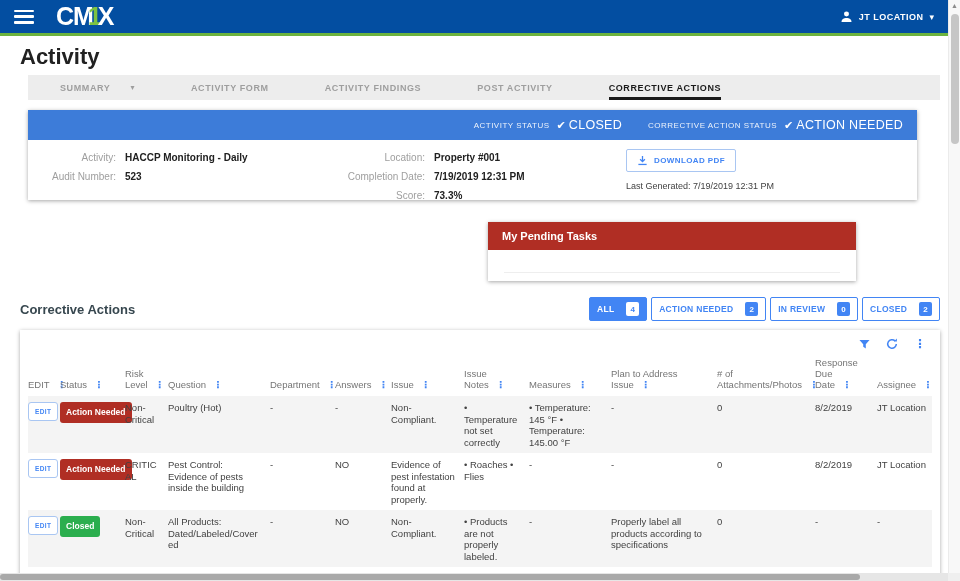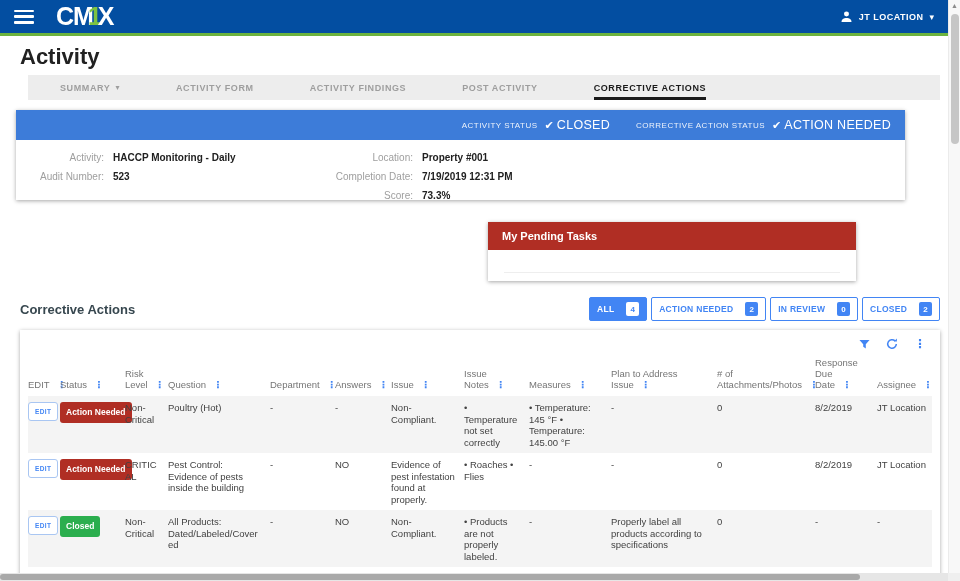--- a/index.html
+++ b/index.html
@@ -17,27 +17,27 @@
   .nav-right { margin-left:auto; display:flex; align-items:center; gap:6px; color:#fff; }
   .nav-user-label { font-size:9px; font-weight:bold; letter-spacing:0.5px; }
   .nav-caret { font-size:9px; color:#fff; }
 
   
   .page-title { position:absolute; top:44px; left:20px; font-size:22px; font-weight:bold; color:#212121; }
 
   
   .tabbar { position:absolute; top:75px; left:28px; width:912px; height:25px; background:#EDEDED;
             display:flex; align-items:stretch; padding-left:32px; }
-  .tab { display:flex; align-items:center; gap:5px; margin-right:56px; font-size:9px; font-weight:bold;
+  .tab { display:flex; align-items:center; gap:20px; margin-right:56px; font-size:9px; font-weight:bold;
          letter-spacing:0.6px; color:#9E9E9E; cursor:pointer; border-bottom:3px solid transparent; padding-top:3px; }
   .tab.active { color:#1A1A1A; border-bottom-color:#1A1A1A; }
   .tab .tab-caret { font-size:8px; color:#9E9E9E; }
 
   
-  .score-card { position:absolute; top:110px; left:16px; width:889px; height:90px; background:#fff;
+  .score-card { position:absolute; top:110px; left:28px; width:889px; height:90px; background:#fff;
                 box-shadow:0 1px 4px rgba(0,0,0,0.35); }
   .score-banner { height:30px; background:#3D7CD9; display:flex; align-items:center; justify-content:flex-end;
                   padding-right:14px; color:#fff; }
   .sb-label { font-size:8px; letter-spacing:0.5px; color:rgba(255,255,255,0.9); margin-right:7px; }
   .sb-check { font-size:11px; margin-right:3px; }
   .sb-value { font-size:12.5px; font-weight:500; letter-spacing:0.3px; margin-right:26px; }
   .sb-group:last-child .sb-value { margin-right:0; }
   .sb-group { display:flex; align-items:center; }
   .score-body { position:relative; height:60px; font-size:10px;padding-left:12px; }
   .info-row { display:flex; line-height:14px; margin-bottom:5px; }
@@ -180,20 +180,30 @@
           </div>
         <div class="info-row">
             <span class="info-lbl">Completion Date:</span>
             <span class="info-val">7/19/2019 12:31 PM</span>
           </div>
         <div class="info-row">
             <span class="info-lbl">Score:</span>
             <span class="info-val">73.3%</span>
           </div>
       </div>
+      <div class="info-col3">
+        <button class="dl-btn">
+          <svg width="11" height="11" viewBox="0 0 12 12">
+              <path d="M6 1v6M3.4 4.6L6 7.2l2.6-2.6" stroke="#4285F4" stroke-width="1.4" fill="none"></path>
+              <path d="M1.5 9.6h9v1.4h-9z" fill="#4285F4"></path>
+            </svg>
+          <span>DOWNLOAD PDF</span>
+        </button>
+        <div class="last-gen">Last Generated: 7/19/2019 12:31 PM</div>
+      </div>
     </div>
   </div>
 
   <div class="pending">
     <div class="pending-header">My Pending Tasks</div>
     <div class="pending-body">
       <div class="pending-footer"></div>
     </div>
   </div>
 

